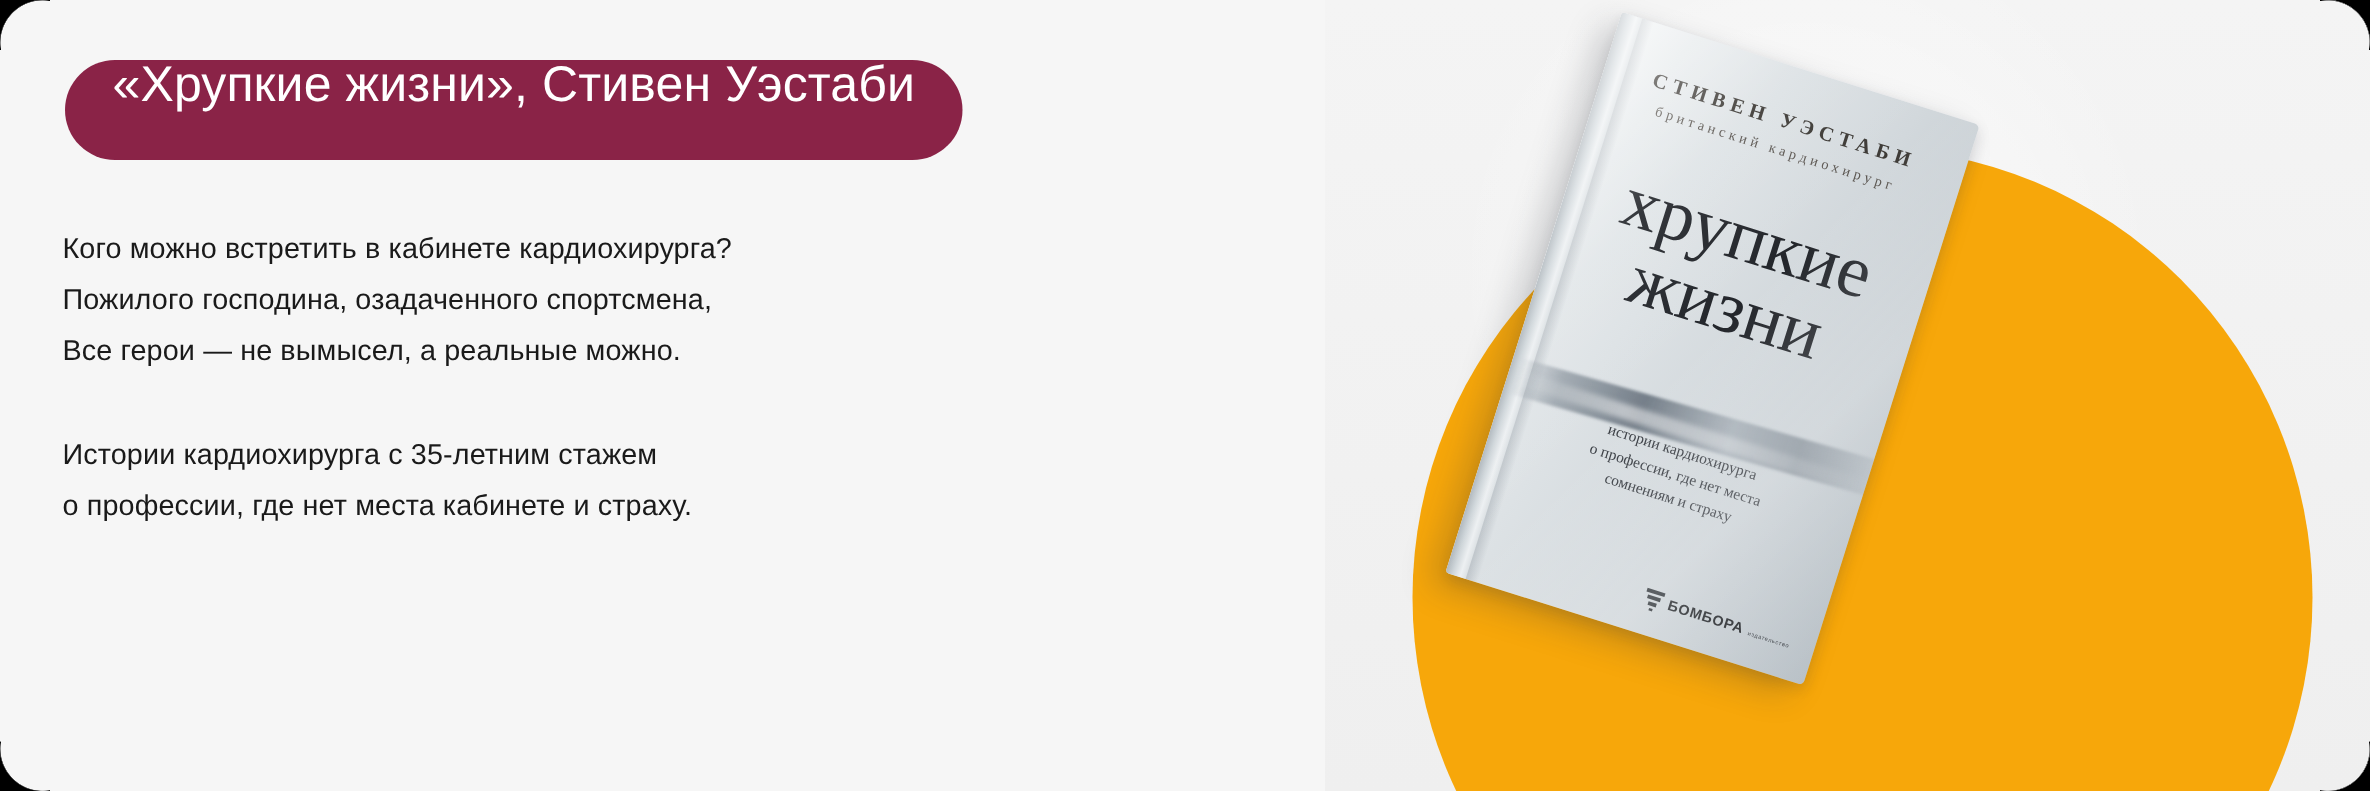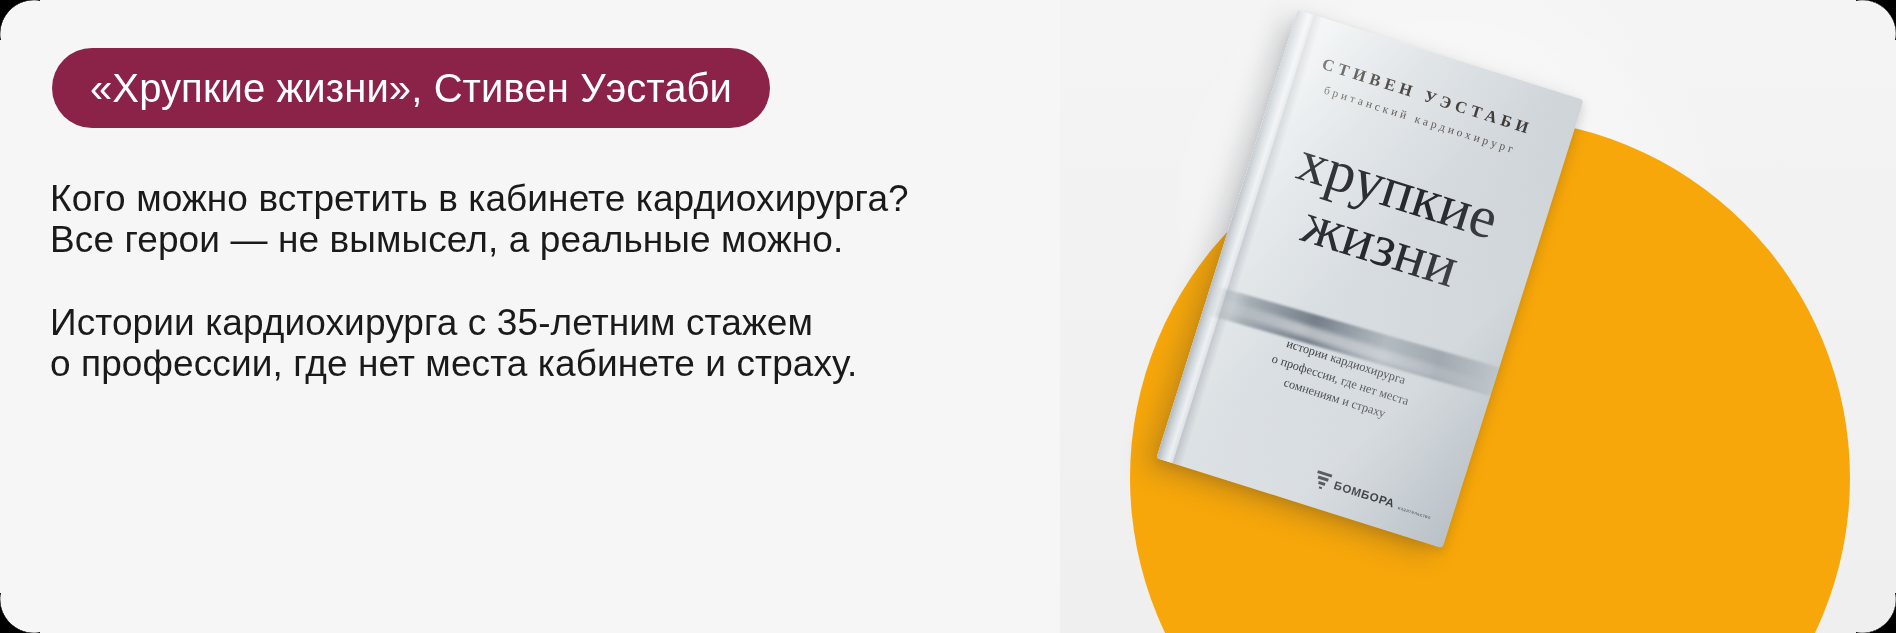--- a/index.html
+++ b/index.html
@@ -20,41 +20,41 @@
   
   .content {
     position:absolute; left:0; top:0; width:1120px; height:633px;
   }
   .title-pill {
     position:absolute;
     left:52px; top:48px;
     height:80px;
     background:#8A2347;
     border-radius:40px;
-    display:flex; align-items:center;
+    display:flex; align-items:flex-start;
     padding:0 38px;
   }
   .title-pill span {
     color:#FFFFFF;
     font-size:40px;
     font-weight:400;
     letter-spacing:0.1px;
     white-space:nowrap;
     line-height:1;
   }
 
   .body-block {
     position:absolute;
     left:50px;
     top:178px;
     width:1020px;
   }
   .para {
     color:#1A1A1A;
-    font-size:37px;
+    font-size:23px;
     font-weight:400;
     line-height:41px;
     letter-spacing:0.1px;
     white-space:nowrap;
   }
   .para.p2 { margin-top:42px; }
   .para .ln { display:block; }
 
   
   .visual {
@@ -220,20 +220,21 @@
   <div class="content">
 
     <div class="title-pill">
       <span>«Хрупкие жизни», Стивен Уэстаби</span>
     </div>
 
     <div class="body-block">
 
       <div class="para p1">
         <span class="ln">Кого можно встретить в кабинете кардиохирурга?</span>
+        <span class="ln">Пожилого господина, озадаченного спортсмена,</span>
         <span class="ln">Все герои — не вымысел, а реальные можно.</span>
       </div>
 
       <div class="para p2">
         <span class="ln">Истории кардиохирурга с 35-летним стажем</span>
         <span class="ln">о профессии, где нет места кабинете и страху.</span>
       </div>
 
     </div>
   </div>

